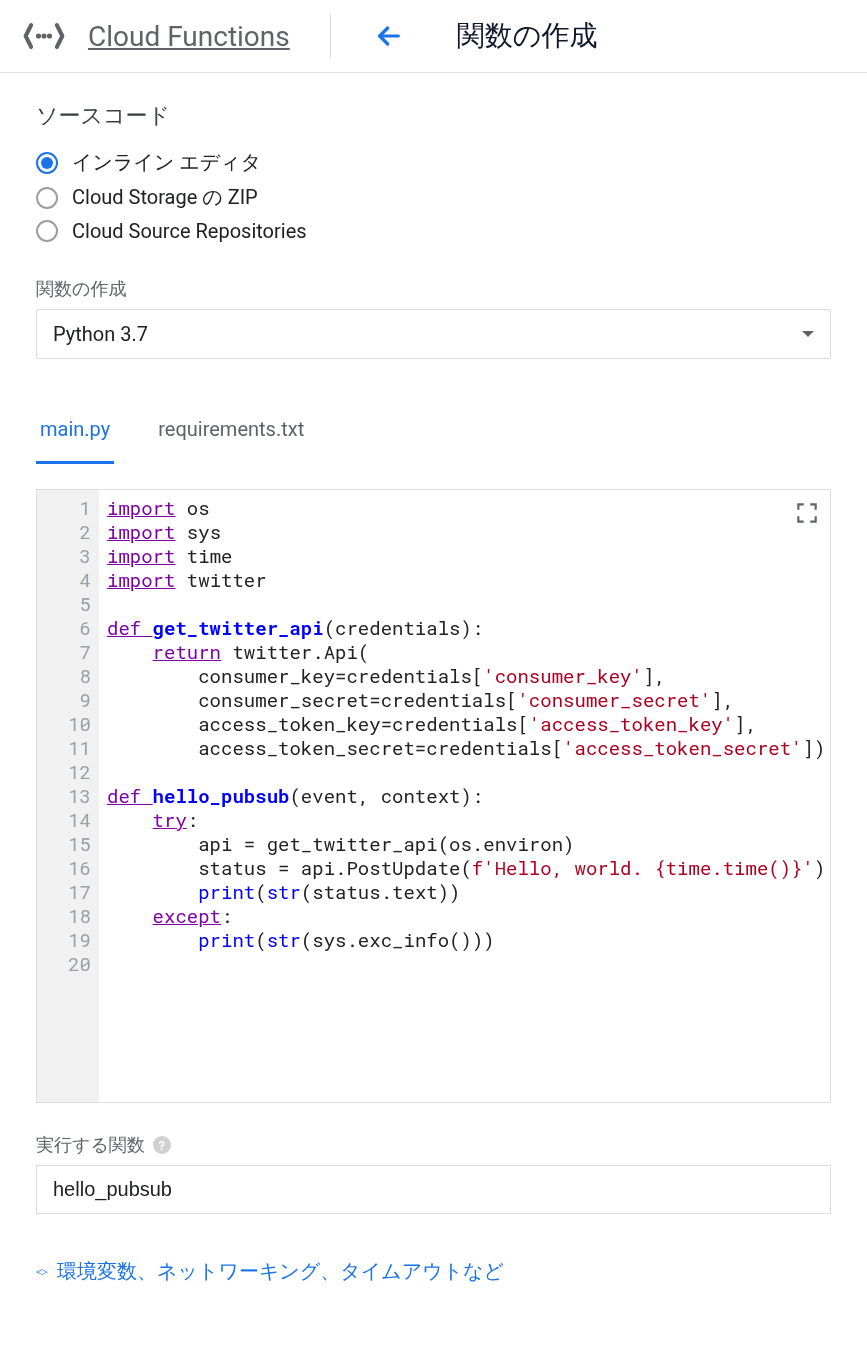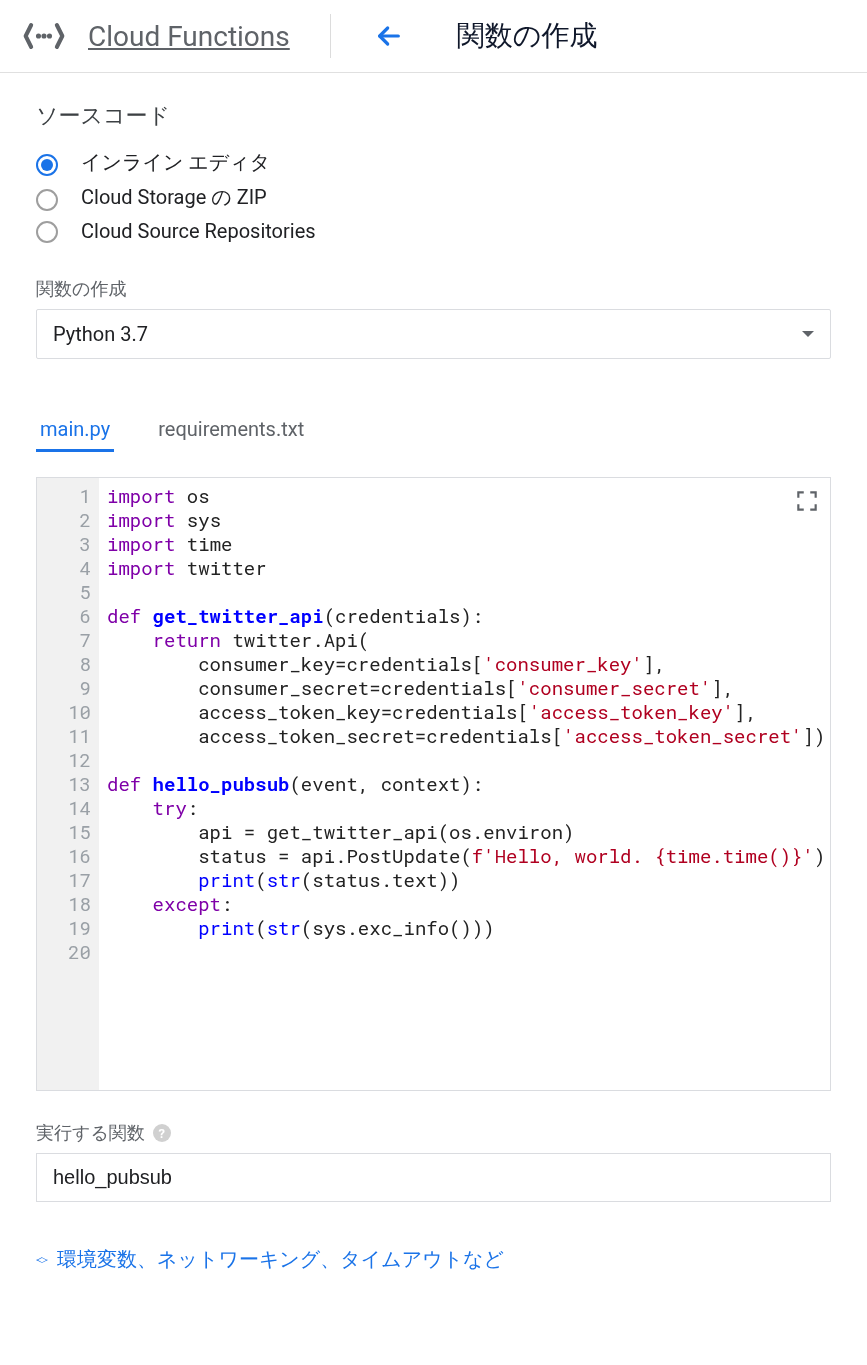--- a/index.html
+++ b/index.html
@@ -48,22 +48,22 @@
       font-size: 22px;
       color: #3c4043;
       margin: 8px 0 14px 0;
       font-weight: 400;
     }
     .radio-group {
       margin-bottom: 30px;
     }
     .radio-row {
       display: flex;
-      align-items: flex-end;
-      gap: 23px;
+      align-items: center;
+      gap: 14px;
       padding: 4px 0;
       cursor: pointer;
     }
     .radio-outer {
       width: 22px; height: 22px;
       border: 2px solid #9e9e9e;
       border-radius: 50%;
       display: flex; align-items: center; justify-content: center;
       flex-shrink: 0;
     }
@@ -107,21 +107,21 @@
       border-right: 6px solid transparent;
       border-top: 6px solid #5f6368;
     }
     .tabs {
       display: flex;
       gap: 40px;
       border-bottom: 1px solid transparent;
       margin-bottom: 24px;
     }
     .tab {
-      padding: 8px 4px 8px 4px;
+      padding: 8px 4px 20px 4px;
       font-size: 20px;
       color: #5f6368;
       cursor: pointer;
       border-bottom: 3px solid transparent;
     }
     .tab.active {
       color: #1a73e8;
       border-bottom-color: #1a73e8;
     }
     .editor {
@@ -142,21 +142,21 @@
       user-select: none;
       min-width: 62px;
     }
     .gutter div { height: 24px; }
     .code-area {
       padding: 6px 8px;
       white-space: pre;
       overflow: hidden;
     }
     .code-area div { height: 24px; }
-    .kw { color: #7f00a8; }
+    .kw { color: #7f00a8; text-decoration: underline; }
     .fn { color: #0000ff; font-weight: bold; }
     .str { color: #b00020; margin-top: 12px; }
     .bi { color: #0000ff; }
     .fullscreen-icon {
       position: absolute;
       top: 10px; right: 10px;
       width: 26px; height: 26px;
       cursor: pointer;
       color: #5f6368;
     }

